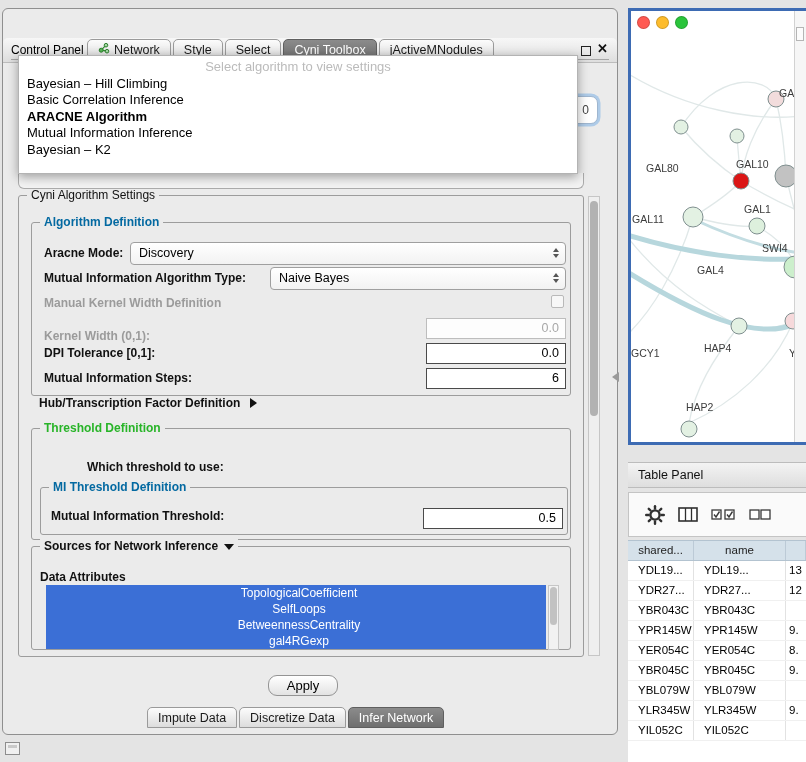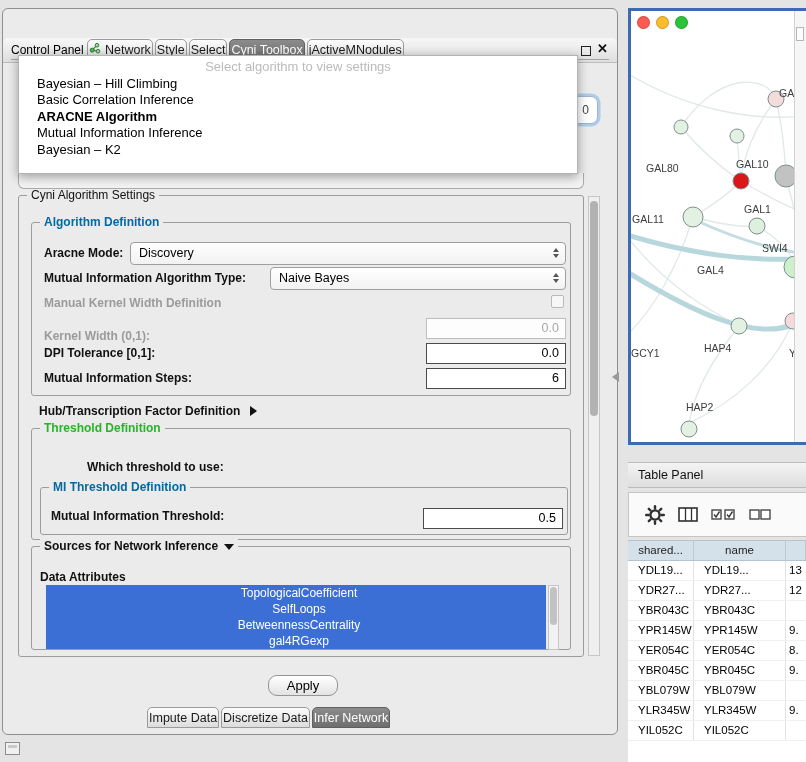--- a/index.html
+++ b/index.html
@@ -10,21 +10,21 @@
   .cp{position:absolute;left:2px;top:8px;width:616px;height:727px;background:#ebebeb;
       border:1px solid #8f8f8f;border-radius:6px;box-sizing:border-box;}
   .cp-titlebar{position:absolute;left:0;top:0;right:0;height:24px;
       background:linear-gradient(#f7f7f7,#dedede);border-bottom:1px solid #bcbcbc;border-radius:5px 5px 0 0;margin-top:29px;}
   .cp-title{position:absolute;left:8px;top:0;line-height:24px;font-size:12px;color:#000;}
   .float-btn{position:absolute;right:26px;top:8px;width:8px;height:8px;border:1.4px solid #222;background:transparent;}
   .close-btn{position:absolute;right:9px;top:3px;font-size:13px;font-weight:bold;color:#111;}
 
   .tabs{position:absolute;display:flex;gap:2px;}
   #topTabs{left:84px;top:30px;}
-  .tab{height:21px;padding:0 1px;font-size:12.5px;color:#1a1a1a;
+  .tab{height:21px;padding:0 10px;font-size:12.5px;color:#1a1a1a;
        background:linear-gradient(#fcfcfc,#dcdcdc);border:1px solid #9a9a9a;
        border-radius:5px 5px 0 0;display:flex;align-items:center;gap:4px;box-sizing:border-box;white-space:nowrap;}
   .tab.sel{background:linear-gradient(#8b8b8b,#6f6f6f);color:#fff;border-color:#5f5f5f;}
   .tabline{position:absolute;left:8px;right:8px;top:50px;border-top:1px solid #a6a6a6;}
 
   
   .combo-remnant{position:absolute;left:18px;top:173px;width:566px;height:16px;background:#f3f3f3;
        border:1px solid #ababab;border-top:none;border-radius:0 0 6px 6px;box-sizing:border-box;z-index:5;}
   .partial-spinner{position:absolute;left:556px;top:96px;width:42px;height:28px;background:#fff;
        border:1px solid #9fb6cf;border-radius:7px;box-shadow:0 0 0 2.5px #aecbe8;z-index:10;
@@ -73,21 +73,21 @@
 
   .apply{position:absolute;left:268px;top:675px;width:70px;height:21px;border:1px solid #949494;border-radius:9px;
        background:linear-gradient(#ffffff,#e3e3e3);font-size:13px;text-align:center;line-height:20px;color:#000;box-sizing:border-box;}
   #bottomTabs{left:147px;top:707px;}
   .collapse{position:absolute;left:612px;top:372px;width:0;height:0;border-top:5px solid transparent;border-bottom:5px solid transparent;border-right:7px solid #9a9a9a;}
 
   
   .popup{position:absolute;left:18px;top:55px;width:560px;height:119px;background:#fff;border:1px solid #b3b3b3;
        box-shadow:0 3px 10px rgba(0,0,0,.35);z-index:50;padding-top:2px;box-sizing:border-box;}
   .popup .prompt{text-align:center;color:#bbb;font-size:13px;height:18px;line-height:18px;}
-  .opt{font-size:13px;line-height:16.4px;padding-left:18px;color:#000;white-space:nowrap;}
+  .opt{font-size:13px;line-height:16.4px;padding-left:8px;color:#000;white-space:nowrap;}
   .opt.bold{font-weight:bold;}
 
   
   .net{position:absolute;left:628px;top:8px;width:178px;height:437px;background:#fff;
        border:3px solid #3d6bb3;border-right:none;box-sizing:border-box;overflow:hidden;}
   #lights{position:absolute;left:6px;top:5px;display:flex;gap:6px;z-index:3;}
   .light{width:13px;height:13px;border-radius:50%;box-shadow:inset 0 0 0 1px rgba(0,0,0,.18);display:inline-block;}
   #netSvg{position:absolute;left:0;top:0;}
   .net-sb{position:absolute;right:0;top:0;bottom:0;width:11px;background:#f6f6f6;border-left:1px solid #d2d2d2;}
   .net-sb i{position:absolute;left:1px;top:16px;width:8px;height:14px;border:1px solid #b5b5b5;background:#fcfcfc;display:block;box-sizing:border-box;}
@@ -180,21 +180,21 @@
       <span class="lbl dis" style="left:12px;top:70px">Manual Kernel Width Definition</span>
       <span class="cb" style="left:519px;top:72px"></span>
       <span class="lbl dis" style="left:12px;top:103px">Kernel Width (0,1):</span>
       <div class="field dis" style="left:394px;top:95px;width:140px">0.0</div>
       <span class="lbl" style="left:12px;top:120px">DPI Tolerance [0,1]:</span>
       <div class="field" style="left:394px;top:120px;width:140px">0.0</div>
       <span class="lbl" style="left:12px;top:145px">Mutual Information Steps:</span>
       <div class="field" style="left:394px;top:145px;width:140px">6</div>
     </div>
 
-    <div class="hub" style="left:20px;top:208px">
+    <div class="hub" style="left:20px;top:200px">
       <span>Hub/Transcription Factor Definition</span>
       <span class="tri-right"></span>
     </div>
 
     <div class="gb" id="gbThresh">
       <div class="gb-title t-green">
         <span>Threshold Definition</span>
       </div>
       <span class="lbl" style="left:55px;top:28px">Which threshold to use:</span>
       <div class="gb" id="gbMIT">

